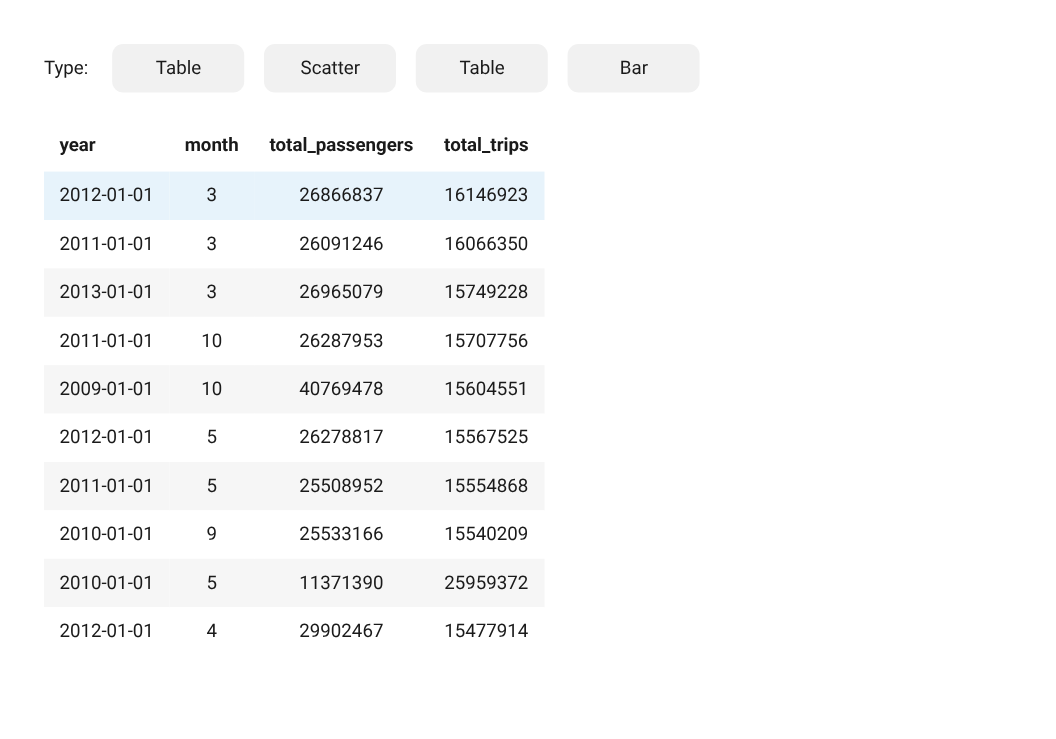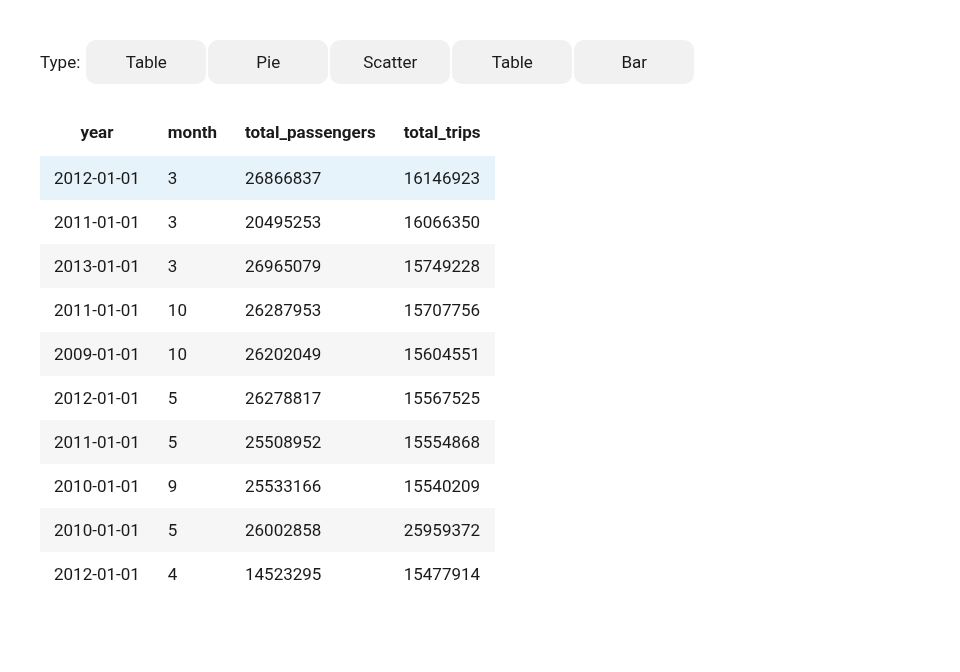--- a/index.html
+++ b/index.html
@@ -10,21 +10,21 @@
     body {
       font-family: -apple-system, BlinkMacSystemFont, "Segoe UI", Roboto, Helvetica, Arial, sans-serif;
       background: #ffffff;
       padding: 40px;
       font-size: 17px;
       color: #1a1a1a;
     }
     .toolbar {
       display: flex;
       align-items: center;
-      gap: 2px;
+      gap: 18px;
       margin-bottom: 28px;
     }
     .type-label {
       font-size: 17px;
       color: #1a1a1a;
       margin-right: 4px;
     }
     .type-btn {
       background: #f1f1f1;
       border: none;
@@ -35,47 +35,46 @@
       color: #1a1a1a;
       cursor: pointer;
       text-align: center;
       font-family: inherit;
     }
     table {
       border-collapse: collapse;
       font-size: 17px;
     }
     th {
-      text-align: center;
+      text-align: left;
       font-weight: 700;
       padding: 10px 14px 14px 14px;
       color: #1a1a1a;
     }
     td {
-      text-align: left;
+      text-align: center;
       padding: 12px 14px;
       color: #1a1a1a;
     }
     tbody tr:nth-child(odd) {
       background: #f6f6f6;
     }
     tbody tr:nth-child(even) {
       background: #ffffff;
     }
     tbody tr.highlighted {
       background: #e7f3fb;
     }
   </style>
 </head>
 <body>
 
 <div class="toolbar">
   <span class="type-label">Type:</span>
   <button class="type-btn">Table</button>
-  <button class="type-btn">Pie</button>
   <button class="type-btn">Scatter</button>
   <button class="type-btn">Table</button>
   <button class="type-btn">Bar</button>
 </div>
 
 <table>
   <thead>
     <tr>
       <th>year</th>
       <th>month</th>
@@ -86,39 +85,39 @@
   <tbody id="table-body">
   <tr class="highlighted">
         <td>2012-01-01</td>
         <td>3</td>
         <td>26866837</td>
         <td>16146923</td>
       </tr>
       <tr>
         <td>2011-01-01</td>
         <td>3</td>
-        <td>20495253</td>
+        <td>26091246</td>
         <td>16066350</td>
       </tr>
       <tr>
         <td>2013-01-01</td>
         <td>3</td>
         <td>26965079</td>
         <td>15749228</td>
       </tr>
       <tr>
         <td>2011-01-01</td>
         <td>10</td>
         <td>26287953</td>
         <td>15707756</td>
       </tr>
       <tr>
         <td>2009-01-01</td>
         <td>10</td>
-        <td>26202049</td>
+        <td>40769478</td>
         <td>15604551</td>
       </tr>
       <tr>
         <td>2012-01-01</td>
         <td>5</td>
         <td>26278817</td>
         <td>15567525</td>
       </tr>
       <tr>
         <td>2011-01-01</td>
@@ -128,23 +127,23 @@
       </tr>
       <tr>
         <td>2010-01-01</td>
         <td>9</td>
         <td>25533166</td>
         <td>15540209</td>
       </tr>
       <tr>
         <td>2010-01-01</td>
         <td>5</td>
-        <td>26002858</td>
+        <td>11371390</td>
         <td>25959372</td>
       </tr>
       <tr>
         <td>2012-01-01</td>
         <td>4</td>
-        <td>14523295</td>
+        <td>29902467</td>
         <td>15477914</td>
       </tr>
     </tbody>
 </table>
 
 </body></html>

